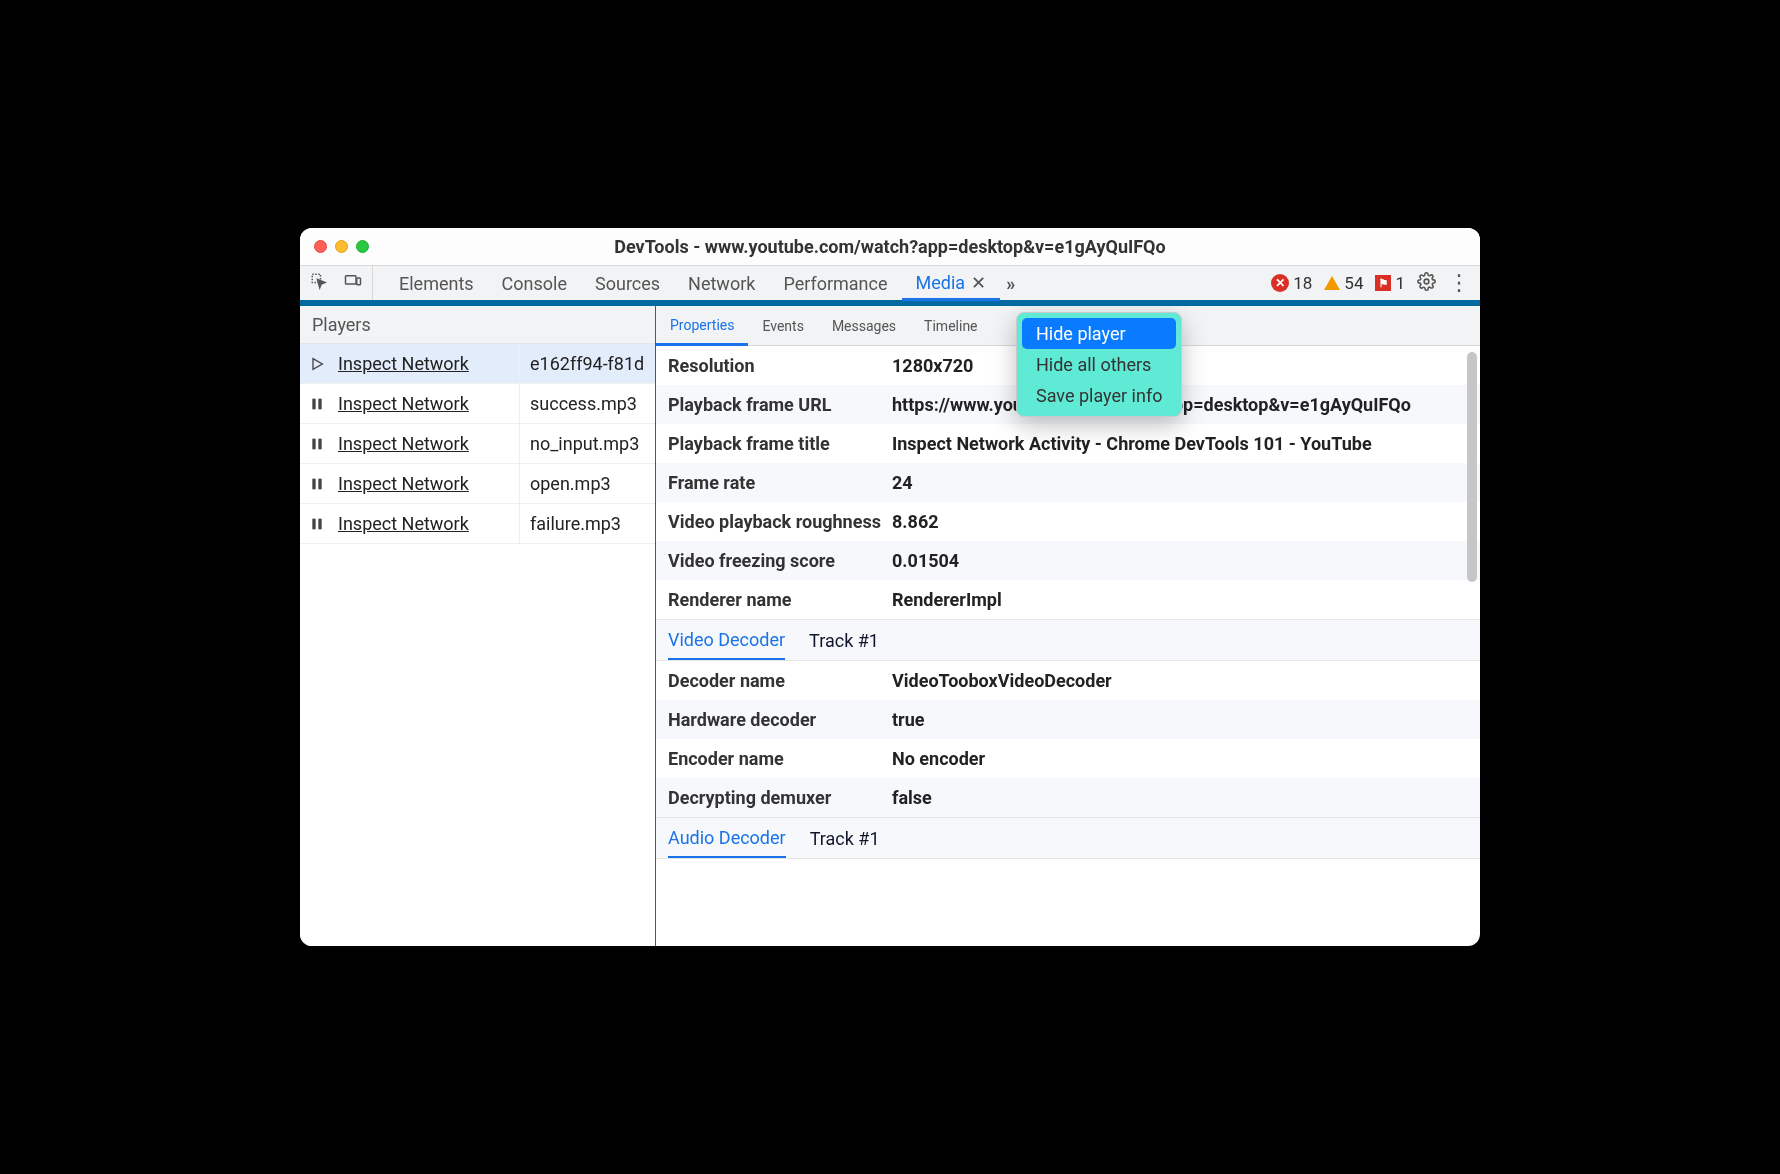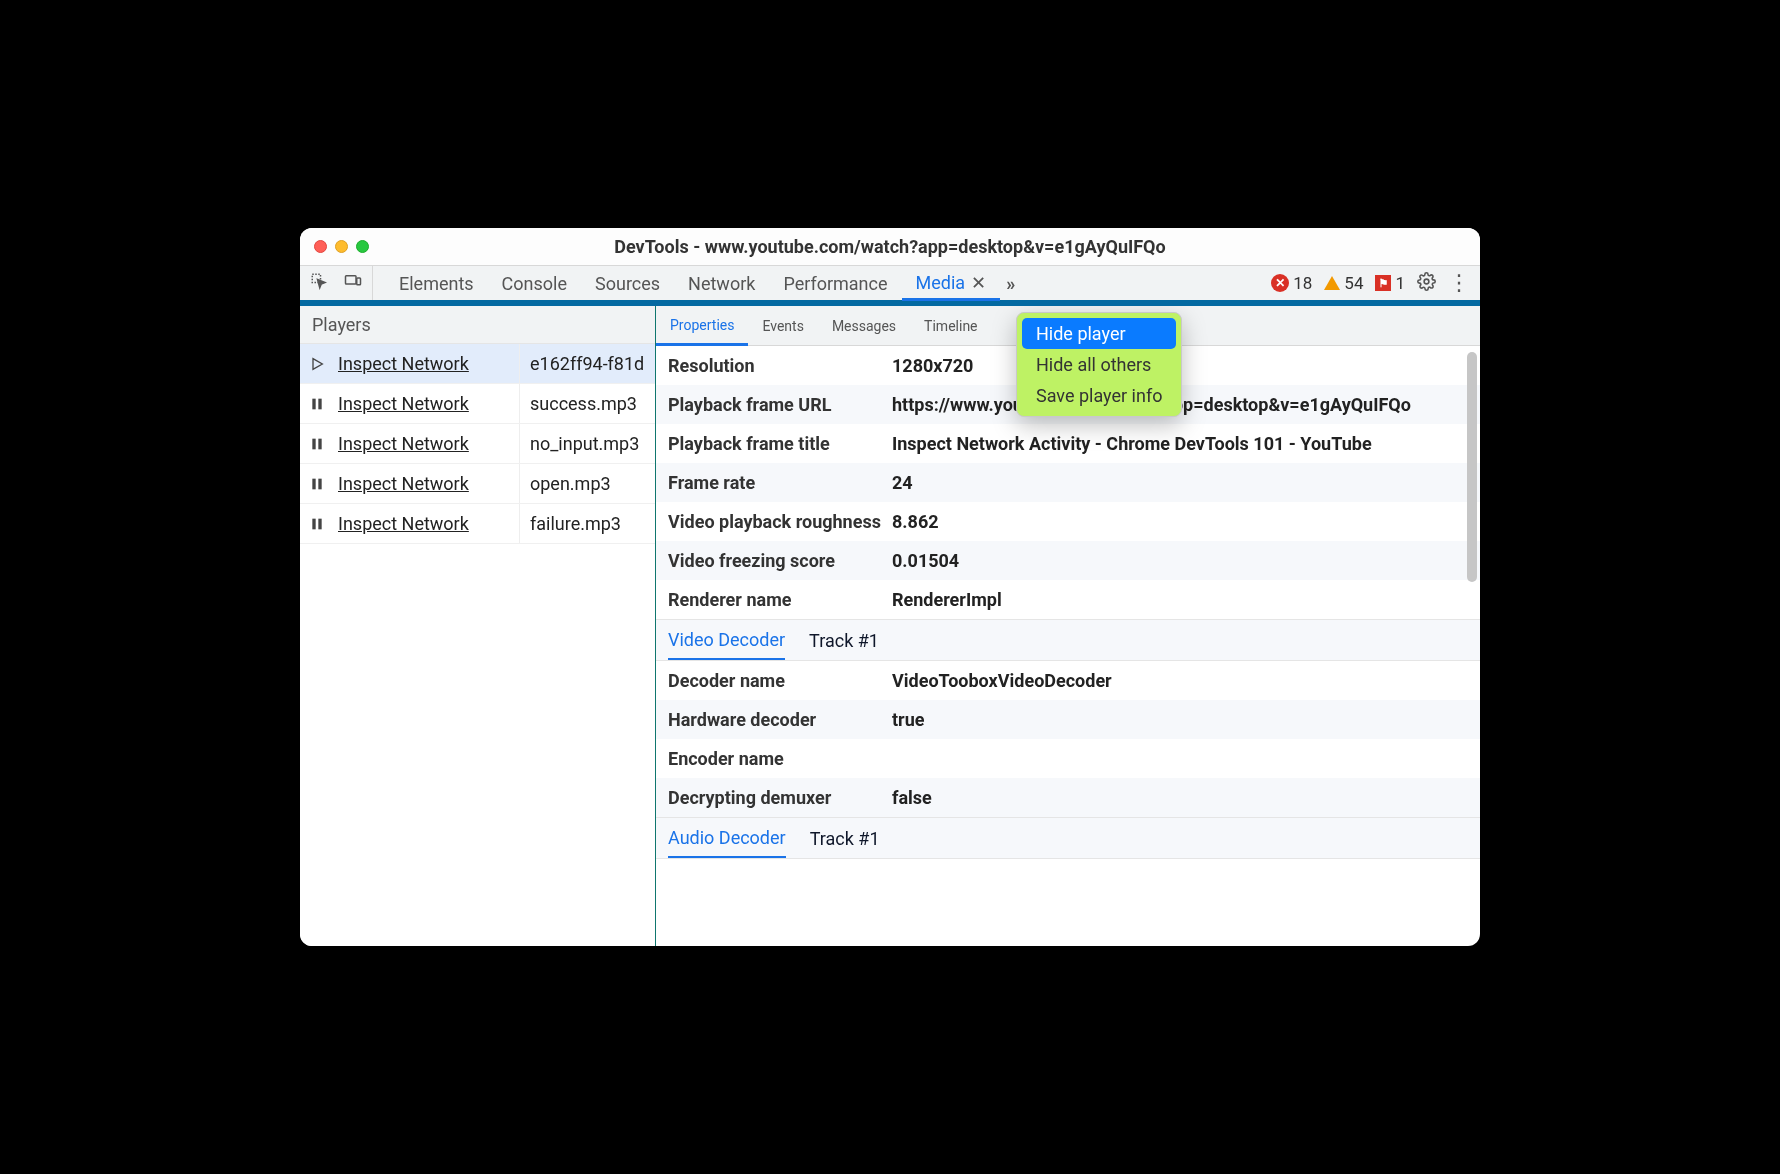--- a/index.html
+++ b/index.html
@@ -105,21 +105,21 @@
   .prop-value { flex:1; color:#222; word-break:break-word; }
   .section-row {
     display:flex; align-items:center; height: 42px; padding: 0 12px;
     background:#f6f8fb; border-top:1px solid #e5e5e5; border-bottom:1px solid #e5e5e5; gap: 24px;
   }
   .section-title { color:#1a73e8; font-weight:400; border-bottom:2px solid #1a73e8; height:100%; display:flex; align-items:center; }
   .section-track { color:#0f172a; }
   .context-menu {
     position: absolute;
     left: 360px; top: 6px;
-    background:#bef264;
+    background:#5eead4;
     border:1px solid #c9c9c9;
     border-radius:8px;
     box-shadow: 0 8px 24px rgba(0,0,0,0.25);
     padding: 5px;
     z-index: 50;
     font-size: 18px;
   }
   .ctx-item { padding: 5px 14px; border-radius:5px; cursor:pointer; color:#333; white-space:nowrap; }
   .ctx-item.hover { background:#0a7bff; color:#fff; }
   .scrollbar-fake {
@@ -288,20 +288,21 @@
           <div class="prop-row">
             <div class="prop-label">Decoder name</div>
             <div class="prop-value">VideoTooboxVideoDecoder</div>
           </div>
           <div class="prop-row alt">
             <div class="prop-label">Hardware decoder</div>
             <div class="prop-value">true</div>
           </div>
           <div class="prop-row">
             <div class="prop-label">Encoder name</div>
+            <div class="prop-value">No encoder</div>
           </div>
           <div class="prop-row alt">
             <div class="prop-label">Decrypting demuxer</div>
             <div class="prop-value">false</div>
           </div>
           <div class="section-row">
             <div class="section-title">Audio Decoder</div>
             <div class="section-track">Track #1</div>
           </div>
         </div>

